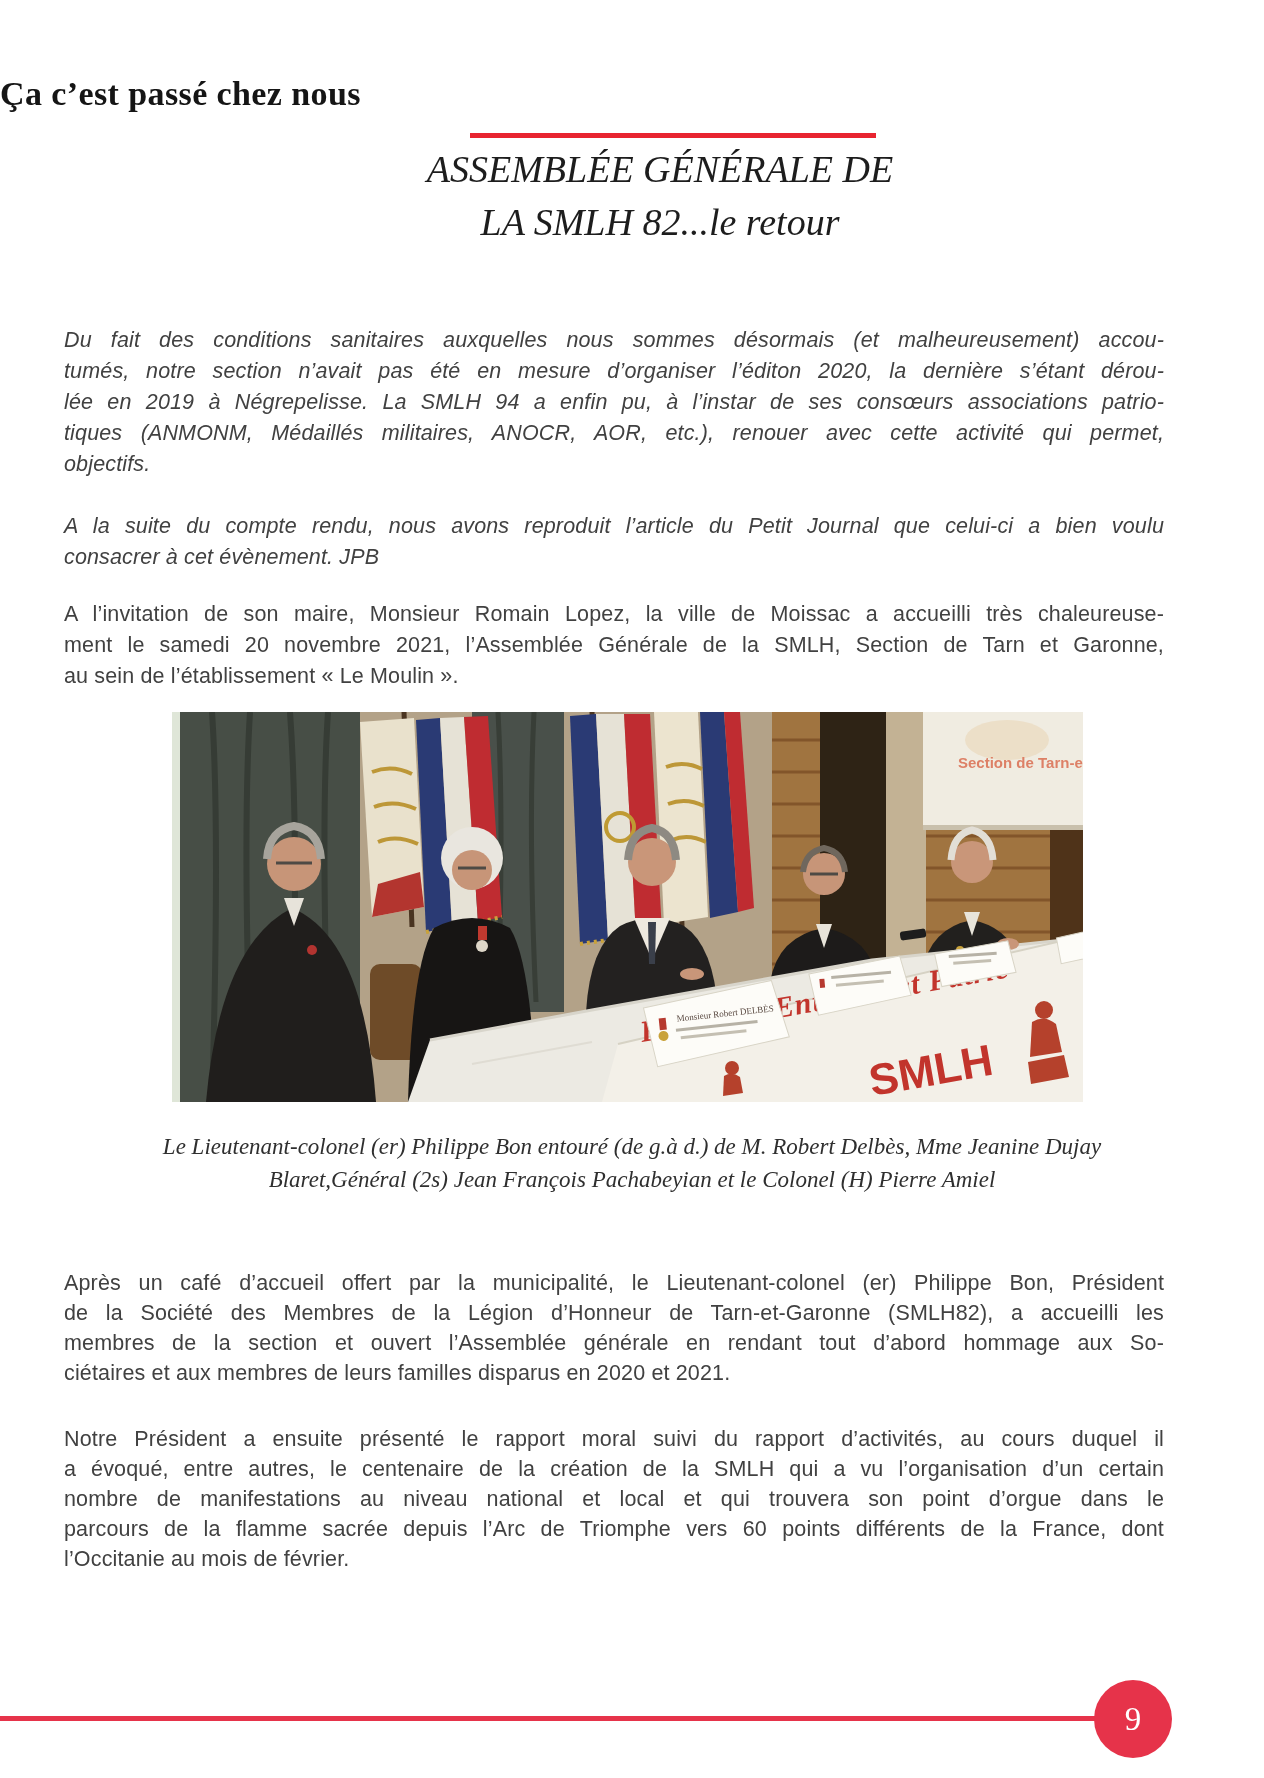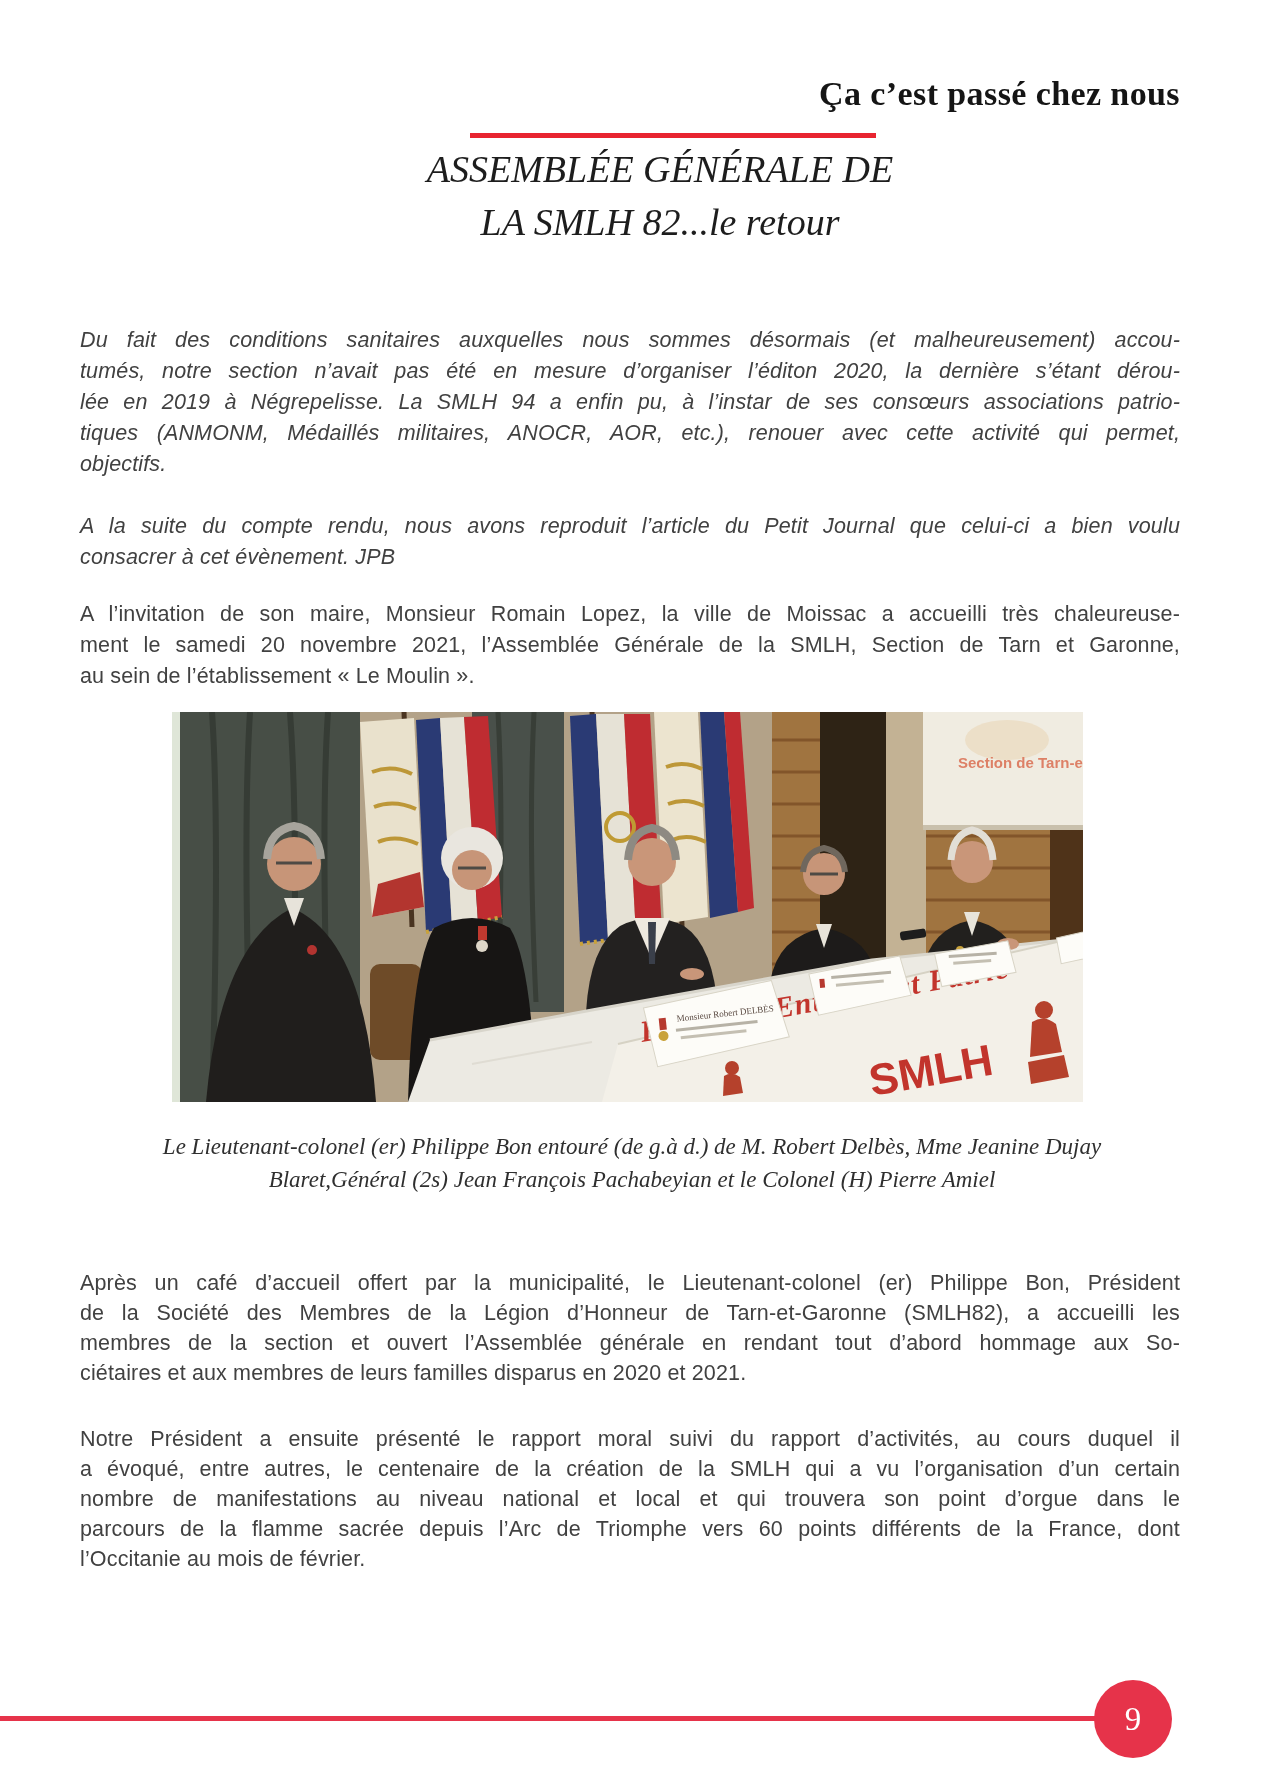--- a/index.html
+++ b/index.html
@@ -6,38 +6,38 @@
   .page{
     position:relative;
     width:1264px;height:1778px;
     background:#ffffff;
     font-family:"Liberation Sans",sans-serif;
     overflow:hidden;
   }
   
   .section-title{
     position:absolute;top:74px;left:0;width:1180px;
-    text-align:right;
+    text-align:left;
     font-family:"Liberation Serif",serif;
     font-weight:700;font-size:34px;line-height:40px;
     color:#151515;letter-spacing:.4px;
   }
   .title-rule{
     position:absolute;top:133px;left:470px;width:406px;height:5px;
     background:#e82430;
   }
   .article-title{
     position:absolute;top:143px;left:155px;width:1010px;
     text-align:center;
     font-family:"Liberation Serif",serif;font-style:italic;
     font-size:38px;line-height:53px;color:#1d1d1d;
   }
   
   .para{
-    position:absolute;left:80px;width:1100px;
+    position:absolute;left:64px;width:1100px;
     color:#414141;font-size:21.5px;line-height:31px;
     letter-spacing:.15px;
   }
   .para-italic{font-style:italic;}
   .para1{top:325px;}
   .para2{top:511px;}
   .para3{top:599px;}
   .para4{top:1244px;line-height:30px;margin-top:24px;}
   .para5{top:1424px;line-height:30px;}
   .tline{text-align:justify;text-align-last:justify;}

